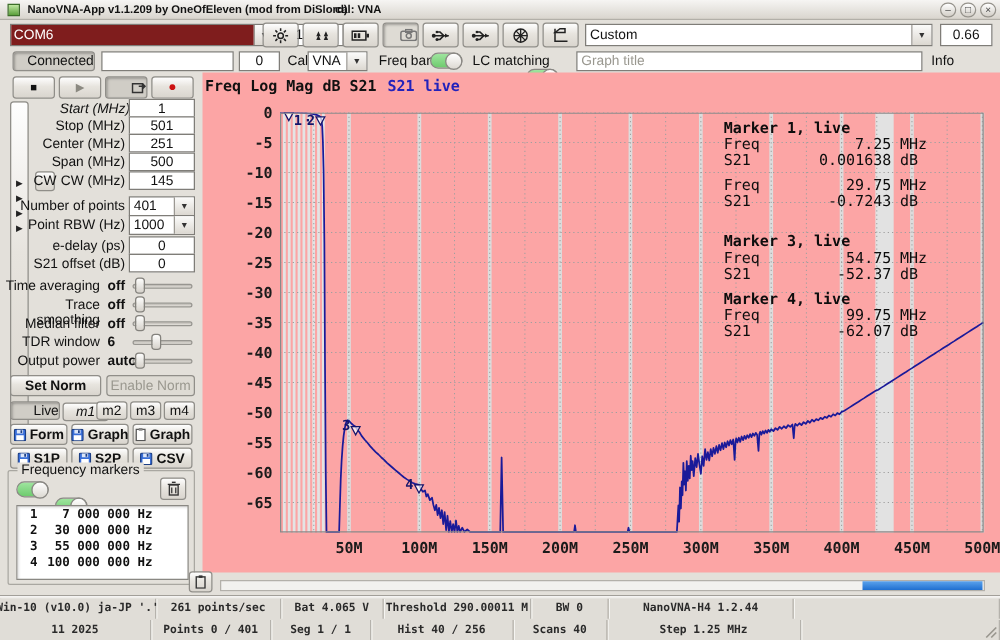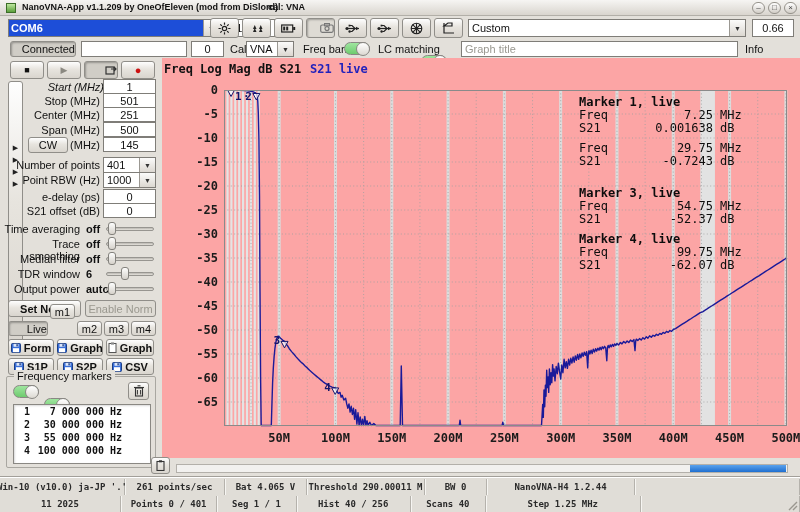--- a/index.html
+++ b/index.html
@@ -16,21 +16,21 @@
   
   .btn{background:linear-gradient(#fefefe,#e7e4de 45%,#d9d5ce);border:1px solid #908e89;border-radius:3px;
        display:flex;align-items:center;justify-content:center;box-sizing:border-box;cursor:default;}
   .btn.pressed{background:#d0cdc6;box-shadow:inset 1px 1px 2px rgba(0,0,0,.28);justify-content:flex-end;}
   .btn.disabled{color:#9a988f;background:#dedbd4;}
   .field{background:#fff;border:1px solid #7f7d78;display:flex;align-items:center;padding:0 3px;overflow:hidden;}
   .combo{background:#fff;border:1px solid #7f7d78;display:flex;align-items:stretch;padding:0;}
   .combo .val{flex:1;display:flex;align-items:center;padding:0 3px;overflow:hidden;white-space:nowrap;}
   .combo .arr{width:15px;border-left:1px solid #9b9892;background:linear-gradient(#fbfbfa,#dcd8d1);
               display:flex;align-items:center;justify-content:center;font-size:7px;color:#333;}
-  .sel{background:#1d4ed8;color:#fff;font-weight:bold;padding:0 2px;flex:1;display:flex;align-items:center;}
+  .sel{background:#7f1d1d;color:#fff;font-weight:normal;padding:0 2px;flex:1;display:flex;align-items:center;}
   .lbl{display:flex;align-items:center;white-space:nowrap;}
   .toggle{width:26px;height:13px;border:1px solid #8a8884;border-radius:8px;background:#c9c6c0;position:relative;}
   .toggle.on{background:linear-gradient(#9fe59f,#6ecb6e);}
   .toggle .knob{position:absolute;top:-1px;width:14px;height:14px;border-radius:8px;border:1px solid #8a8884;
                 background:linear-gradient(#ffffff,#dcd9d2);box-sizing:border-box;}
   .toggle.on .knob{right:-1px;} .toggle.off .knob{left:-1px;}
   
   #sidebar{left:0;top:58px;width:162px;height:402px;}
   .slider-track{height:4px;background:linear-gradient(#b9b6b0,#e6e3dd);border:1px solid #979590;border-radius:2px;}
   .slider-thumb{width:8px;height:13px;border:1px solid #84827d;border-radius:3px;background:linear-gradient(#fdfdfc,#d6d2cb);}
@@ -233,21 +233,21 @@
       </div>
       <span class="abs frow flabel" style="top:51px;right:62px;">Center (MHz)</span>
       <div class="abs field" style="left:103px;top:49px;width:53px;height:15px;justify-content:center;">
         <span>251</span>
       </div>
       <span class="abs frow flabel" style="top:66px;right:62px;">Span (MHz)</span>
       <div class="abs field" style="left:103px;top:64px;width:53px;height:15px;justify-content:center;">
         <span>500</span>
       </div>
       <span class="abs frow flabel" style="top:81px;right:62px;">CW (MHz)</span>
-      <div class="abs btn" style="left:28px;top:79px;width:40px;height:16px;">
+      <div class="abs btn" style="left:28px;top:79px;width:16px;height:16px;">
         <span>CW</span>
       </div>
       <div class="abs field" style="left:103px;top:79px;width:53px;height:15px;justify-content:center;">
         <span>145</span>
       </div>
       <span class="abs frow flabel" style="top:101px;right:62px;">Number of points</span>
       <div class="abs combo" style="left:103px;top:99px;width:53px;height:16px;">
         <span class="val">401</span>
         <span class="arr">▼</span>
       </div>
@@ -292,21 +292,21 @@
     <span>Set Norm</span>
   </div>
   <div class="abs btn disabled" style="left:85px;top:242px;width:71px;height:17px;">
     <span>Enable Norm</span>
   </div>
 
   <div id="tracebtns">
       <div class="abs btn pressed" style="left:8px;top:263px;width:40px;height:15px;">
         <span>Live</span>
       </div>
-      <div class="abs btn" style="left:50px;top:246px;width:25px;height:15px;">
+      <div class="abs btn" style="left:50px;top:264px;width:37px;height:15px;font-style:italic;">
         <span>m1</span>
       </div>
       <div class="abs btn" style="left:77px;top:263px;width:25px;height:15px;">
         <span>m2</span>
       </div>
       <div class="abs btn" style="left:104px;top:263px;width:25px;height:15px;">
         <span>m3</span>
       </div>
       <div class="abs btn" style="left:131px;top:263px;width:25px;height:15px;">
         <span>m4</span>

